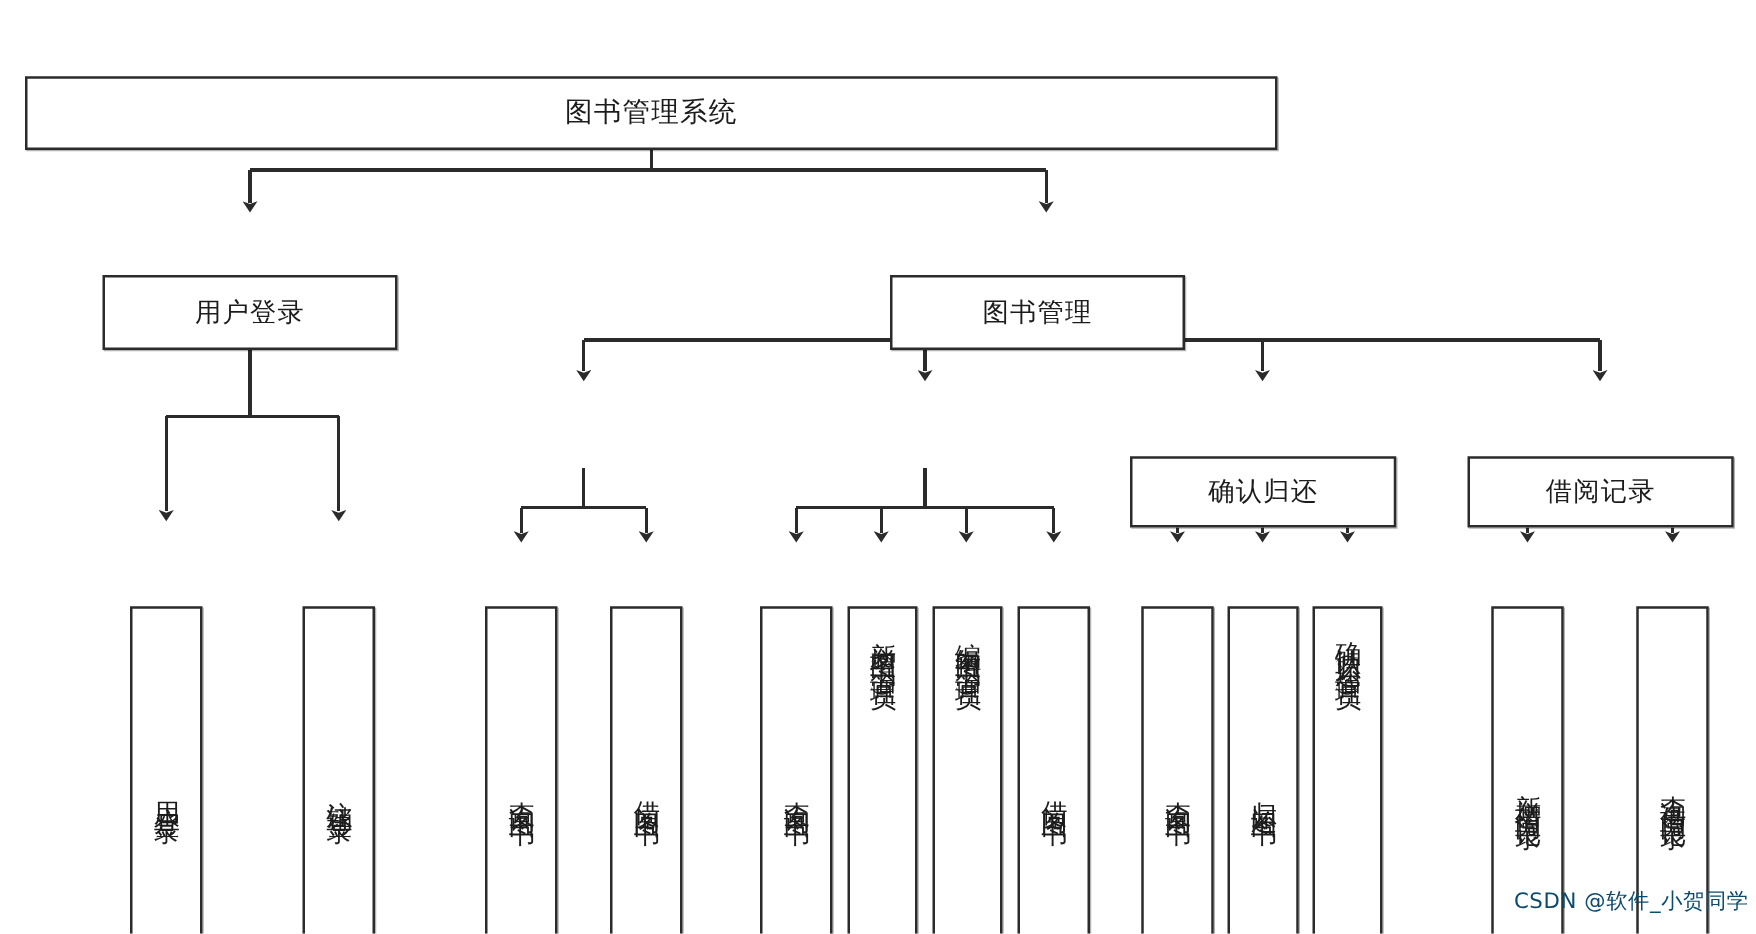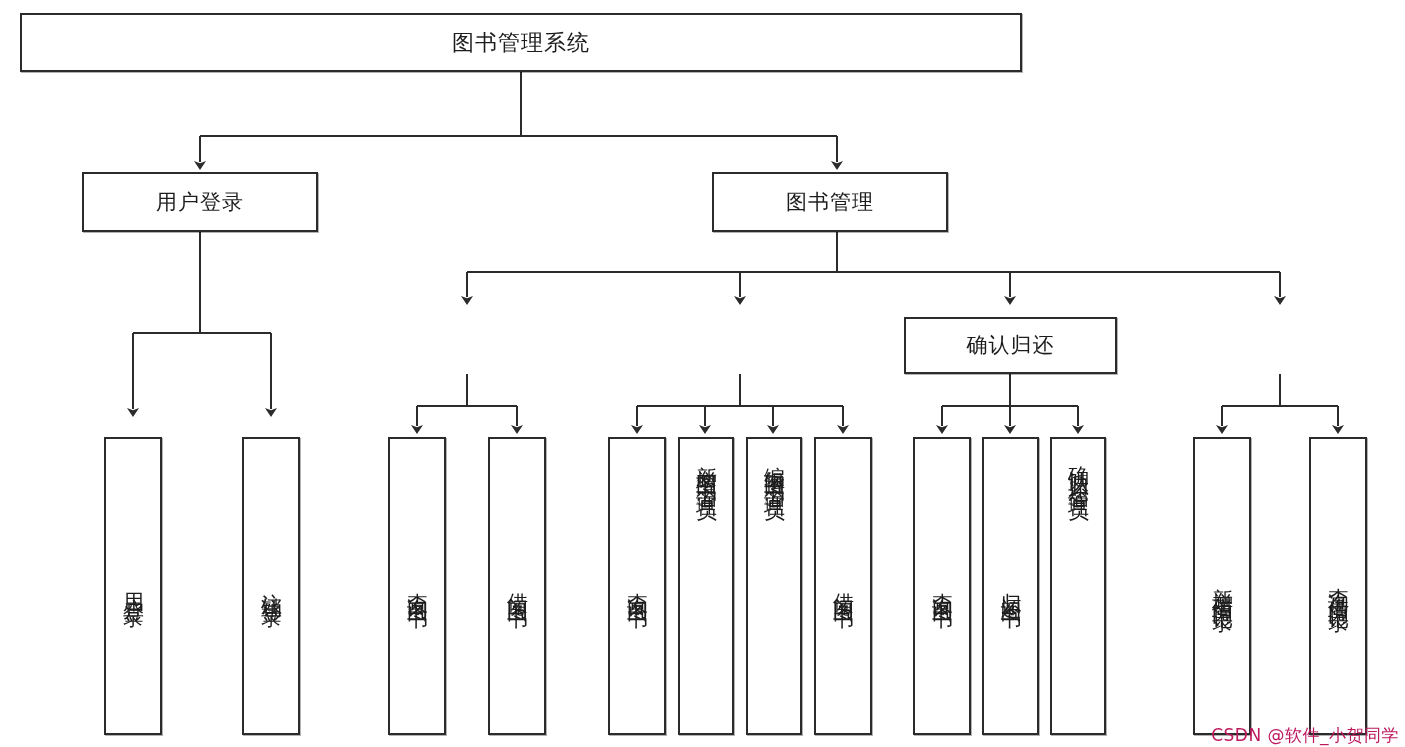--- a/index.html
+++ b/index.html
@@ -29,20 +29,21 @@
   .node {
     position: absolute;
     box-sizing: border-box;
     background: #ffffff;
     border: 2px solid #2b2b2b;
     display: flex;
     align-items: center;
     justify-content: center;
     color: #1c1c1c;
     box-shadow: 1px 1px 0 rgba(0,0,0,0.30);
+    margin-top: 48px;
   }
   .node .lbl {
     display: block;
     text-align: center;
     line-height: 1.18;
     white-space: nowrap;
   }
   
   .node.horiz .lbl {
     font-size: 21px;
@@ -62,23 +63,23 @@
     line-height: 1;
     white-space: nowrap;
   }
   .node.vert.centerv {
     align-items: center;
     padding-top: 0;
   }
   .watermark {
     position: absolute;
     right: 6px;
-    bottom: 0;
+    bottom: 15px;
     font-size: 17px;
-    color: #be185d;
+    color: #0c4a6e;
     letter-spacing: 0.5px;
     white-space: nowrap;
     font-family: "DejaVu Sans", "Liberation Sans", sans-serif;
   }
 </style>
 </head>
 <body>
 
 <div id="canvas">
 
@@ -141,20 +142,23 @@
   <div class="node horiz" style="left:82px; top:172px; width:236px; height:60px;">
     <span class="lbl">用户登录</span>
   </div>
   <div class="node horiz" style="left:712px; top:172px; width:236px; height:60px;">
     <span class="lbl">图书管理</span>
   </div>
 
   <div class="node horiz" style="left:904px; top:317px; width:213px; height:57px;">
     <span class="lbl">确认归还</span>
   </div>
+  <div class="node horiz" style="left:1174px; top:317px; width:213px; height:57px;">
+    <span class="lbl">借阅记录</span>
+  </div>
 
   <div class="node vert centerv" style="left:104px; top:437px; width:58px; height:298px;">
     <span class="lbl">用户登录</span>
   </div>
   <div class="node vert centerv" style="left:242px; top:437px; width:58px; height:298px;">
     <span class="lbl">注销登录</span>
   </div>
 
   <div class="node vert centerv" style="left:388px; top:437px; width:58px; height:298px;">
     <span class="lbl">查询图书</span>

